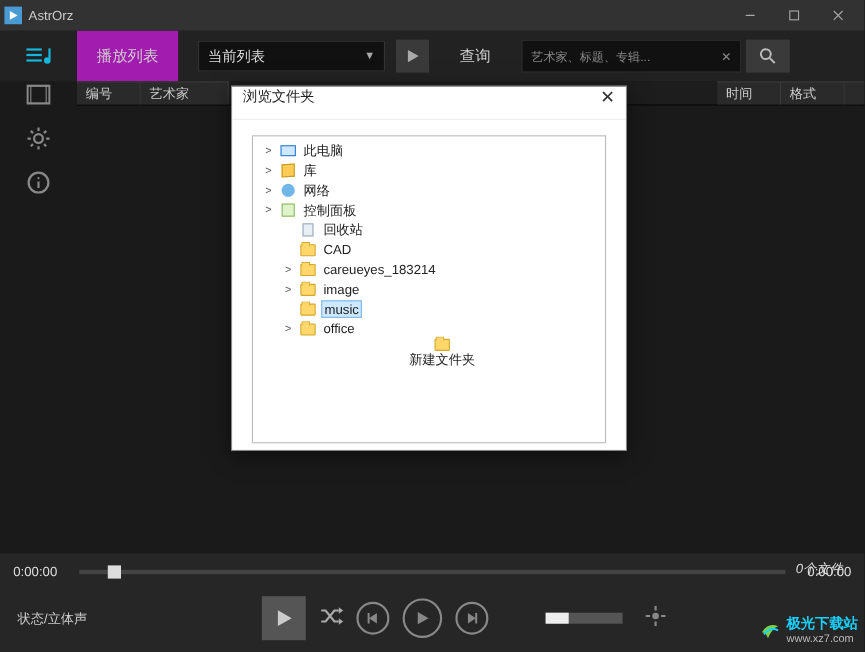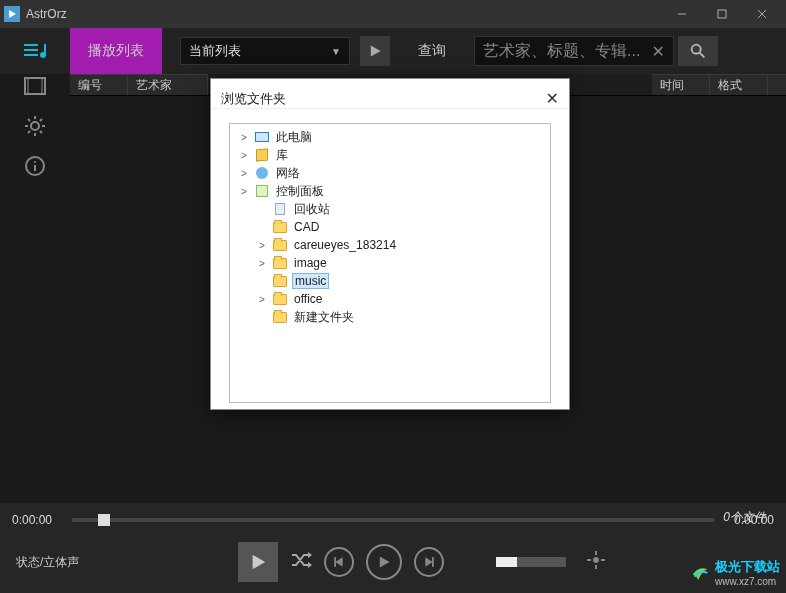--- a/index.html
+++ b/index.html
@@ -16,21 +16,21 @@
 
 .toolbar { height: 46px; background: #222; display: flex; align-items: center; }
 .side-col-top { height: 46px; display:flex; align-items:center; justify-content:center; }
 .side-icons { position:absolute; top:74px; left:0; width:70px; display:flex; flex-direction:column; align-items:center; gap:16px; }
 .side-icons .ic { color:#888; width:24px; height:24px; display:flex; align-items:center; justify-content:center; }
 .toolbar .label1 { color:#ccc; font-size:14px; padding:0 18px; background:#a21caf; height:100%; display:flex; align-items:center; }
 .toolbar .combo { background:#111; border:1px solid #333; height:28px; min-width:170px; color:#ddd; font-size:13px; display:flex; align-items:center; padding:0 8px; justify-content:space-between; margin-left:18px;}
 .toolbar .combo .caret { color:#aaa; font-size:10px; }
 .toolbar .playbtn { margin-left:10px; width:30px; height:30px; background:#3a3a3a; display:flex; align-items:center; justify-content:center; color:#999; }
 .toolbar .query { color:#ccc; font-size:14px; padding:0 28px; }
-.toolbar .searchbox { background:#111; border:1px solid #333; height:30px; width:200px; color:#888; font-size:16px; display:flex; align-items:center; padding:0 8px; justify-content:space-between; }
+.toolbar .searchbox { background:#111; border:1px solid #333; height:30px; width:200px; color:#888; font-size:11px; display:flex; align-items:center; padding:0 8px; justify-content:space-between; }
 .toolbar .mag { width:40px; height:30px; background:#3a3a3a; display:flex; align-items:center; justify-content:center; margin-left:4px; color:#bbb; }
 
 
 .theaders { display:flex; height:22px; background:#1d1d1d; border-bottom:1px solid #000; color:#ccc; font-size:12px; margin-left:70px; }
 .theaders .th { border-right:1px solid #3a3a3a; padding:0 8px; display:flex; align-items:center; background:#2a2a2a; border-top:1px solid #3a3a3a; }
 
 
 .mainarea { position:absolute; top:96px; left:70px; right:4px; bottom:90px; background:#1a1a1a; }
 
 
@@ -48,21 +48,21 @@
 .ctrl-row .vbar { width:70px; height:10px; background:#555; position:relative;}
 .ctrl-row .vbar .vfill{ position:absolute; left:0; top:0; bottom:0; width:30%; background:#eee;}
 .filecount { position:absolute; right:20px; top:6px; font-size:12px; color:#ddd;font-style:italic;}
 .watermark { position:absolute; right:6px; bottom:6px; display:flex; align-items:center; gap:4px;}
 .watermark .logo { width:22px; height:22px; }
 .watermark .txt1 { color:#19d0ff; font-size:13px; font-weight:bold;}
 .watermark .txt2 { color:#bbb; font-size:10px;}
 
 
 .dialog { position:absolute; left:210px; top:78px; width:360px; background:#fff; border:1px solid #888; box-shadow:0 4px 18px rgba(0,0,0,.5); }
-.dialog .dtitle { height:30px; display:flex; align-items:flex-end; justify-content:space-between; padding:0 10px; font-size:13px; color:#222; border-bottom:1px solid #eee;}
+.dialog .dtitle { height:30px; display:flex; align-items:flex-start; justify-content:space-between; padding:0 10px; font-size:13px; color:#222; border-bottom:1px solid #eee;}
 .dialog .dclose { font-size:16px; color:#333; }
 .dialog .tree-wrap { padding:14px 18px 6px 18px; }
 .dialog .tree { border:1px solid #bbb; height:280px; overflow:auto; font-size:12px; color:#222; padding:4px 2px; position:relative; background:#fff;}
 .dialog .tree .row { display:flex; align-items:center; height:18px; padding-left:6px; white-space:nowrap;}
 .dialog .tree .row .exp { width:12px; color:#666; font-size:10px; display:inline-block; text-align:center;}
 .dialog .tree .row .ic { width:16px; height:14px; margin:0 4px; display:inline-flex; align-items:center; justify-content:center;}
 .dialog .tree .row.sel .lbl { background:#cde8ff; border:1px solid #7ab7e8; padding:0 2px;}
 .dialog .tree .row .lbl { padding:0 2px;}
 .dialog .tree::-webkit-scrollbar{width:16px;}
 .dialog .dbtns { display:flex; justify-content:flex-end; gap:10px; padding:10px 18px 14px 18px;}
@@ -319,21 +319,21 @@
           </span>
           <span class="lbl">music</span>
         </div>
         <div class="row" style="padding-left: 24px;">
           <span class="exp">&gt;</span>
           <span class="ic">
             <span class="fold"></span>
           </span>
           <span class="lbl">office</span>
         </div>
-        <div class="row" style="padding-left: 24px;">
+        <div class="row" style="padding-left: 24px; flex-direction: column;">
           <span class="exp"></span>
           <span class="ic">
             <span class="fold"></span>
           </span>
           <span class="lbl">新建文件夹</span>
         </div>
       </div>
   </div>
 </div>
 

